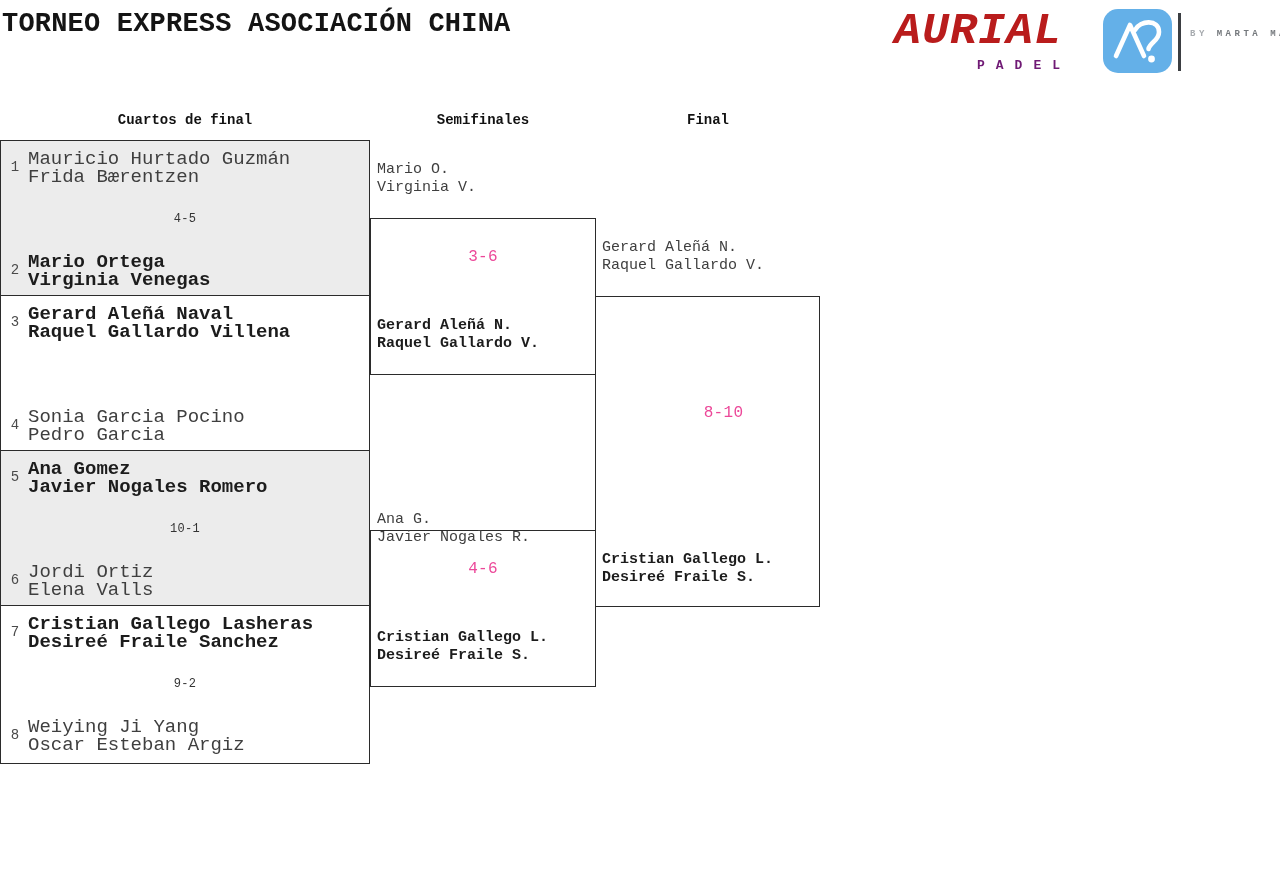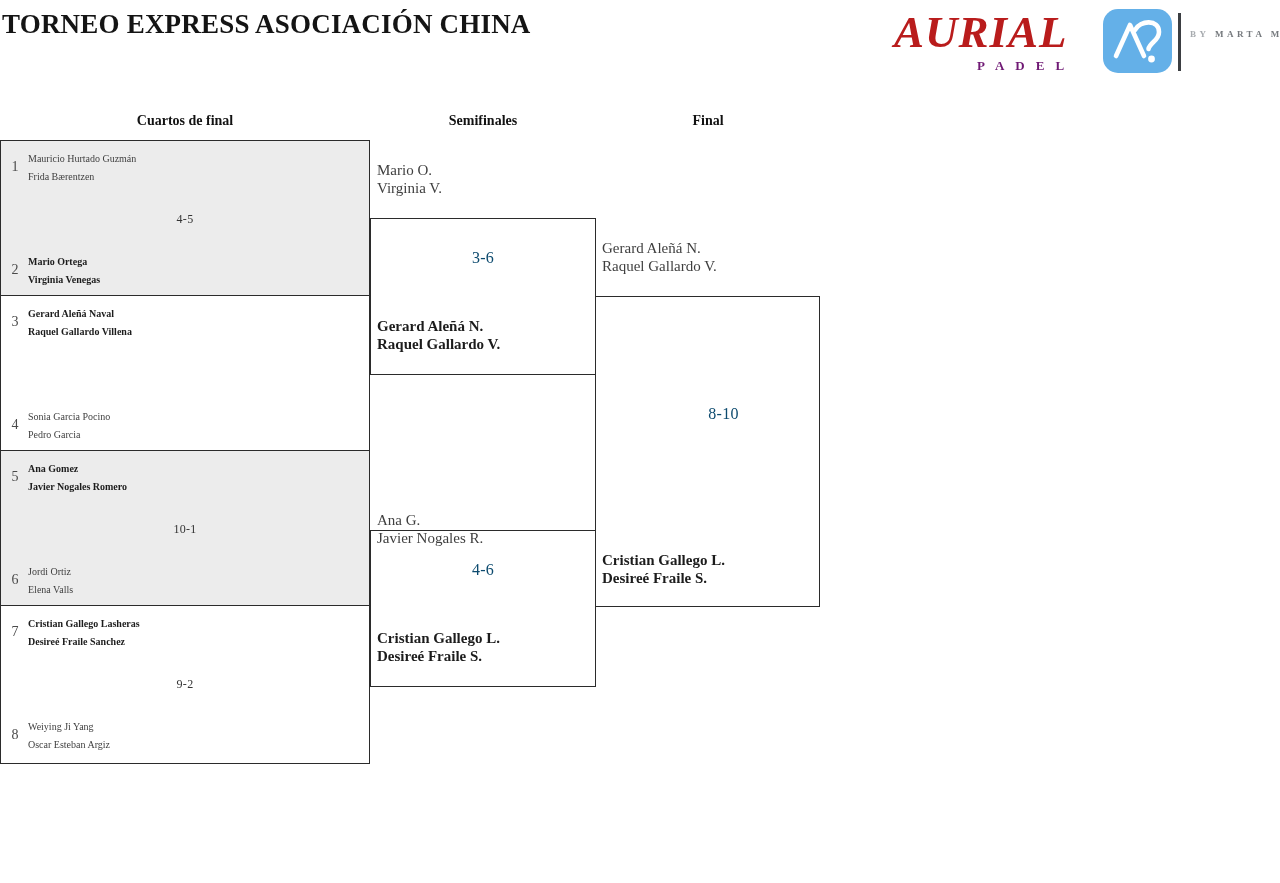--- a/index.html
+++ b/index.html
@@ -1,20 +1,20 @@
 <!DOCTYPE html>
 <html><head>
 <meta charset="utf-8">
 <style>
   * { margin:0; padding:0; box-sizing:border-box; }
   html,body { background:#ffffff; }
   .page {
     position:relative; width:1280px; height:883px; overflow:hidden;
     background:#ffffff;
-    font-family:Liberation Serif, serif;
+    font-family:Liberation Mono, monospace;
     color:#1c1c1c;
   }
   
   .title {
     position:absolute; left:2px; top:8px;
     font-size:27px; font-weight:700; color:#141414; letter-spacing:.2px;
     line-height:33px;
   }
   .subtitle {
     position:absolute; left:2px; top:42px;
@@ -57,39 +57,39 @@
     position:absolute; border:1px solid #2b2b2b; background:#ffffff;
   }
   .match.shaded { background:#ececec; }
   .qf { left:0px; width:370px; height:156px; }
   .qf1 { top:140px; } .qf2 { top:295px; } .qf3 { top:450px; } .qf4 { top:605px; height:159px; }
   .sfbox { left:370px; width:226px; height:157px; background:transparent; }
   .sf1 { top:218px; } .sf2 { top:530px; }
   .finalbox { left:595px; top:296px; width:225px; height:311px; background:transparent; }
   
   .team {
-    position:absolute; font-size:10px; line-height:18px; color:#3f3f3f;
+    position:absolute; font-size:19px; line-height:18px; color:#3f3f3f;
     white-space:nowrap;
   }
   .team span { display:block; }
   .team.winner { font-weight:700; color:#1c1c1c; }
   .qf .team { left:27px; }
   .qf .t1 { top:9px; } .qf .t2 { top:112px; }
   .seed {
     position:absolute; left:5px; width:18px; text-align:center;
     font-size:14px; line-height:18px; color:#4a4a4a;
   }
   .seed.s1 { top:17px; } .seed.s2 { top:120px; }
   .score {
     position:absolute; text-align:center; font-size:12px; line-height:17px;
     color:#333333; letter-spacing:.3px;
   }
   .qf .score { left:0; width:100%; top:70px; }
   .score-abs { position:absolute; width:226px; text-align:center;
-    font-size:16px; line-height:17px; color:#0c4a6e; letter-spacing:.3px; }
+    font-size:16px; line-height:17px; color:#ec4899; letter-spacing:.3px; }
   .sc-sf1 { left:370px; top:249px; }
   .sc-sf2 { left:370px; top:561px; }
   .sc-final { left:595px; top:405px; width:225px;margin-left:16px; }
   .team-abs {
     position:absolute; font-size:15px; line-height:18px; color:#3f3f3f;
     white-space:nowrap;
   }
   .team-abs span { display:block; }
   .team-abs.winner { font-weight:700; color:#1c1c1c; }
   .sf-t1a { left:377px; top:161px; }

